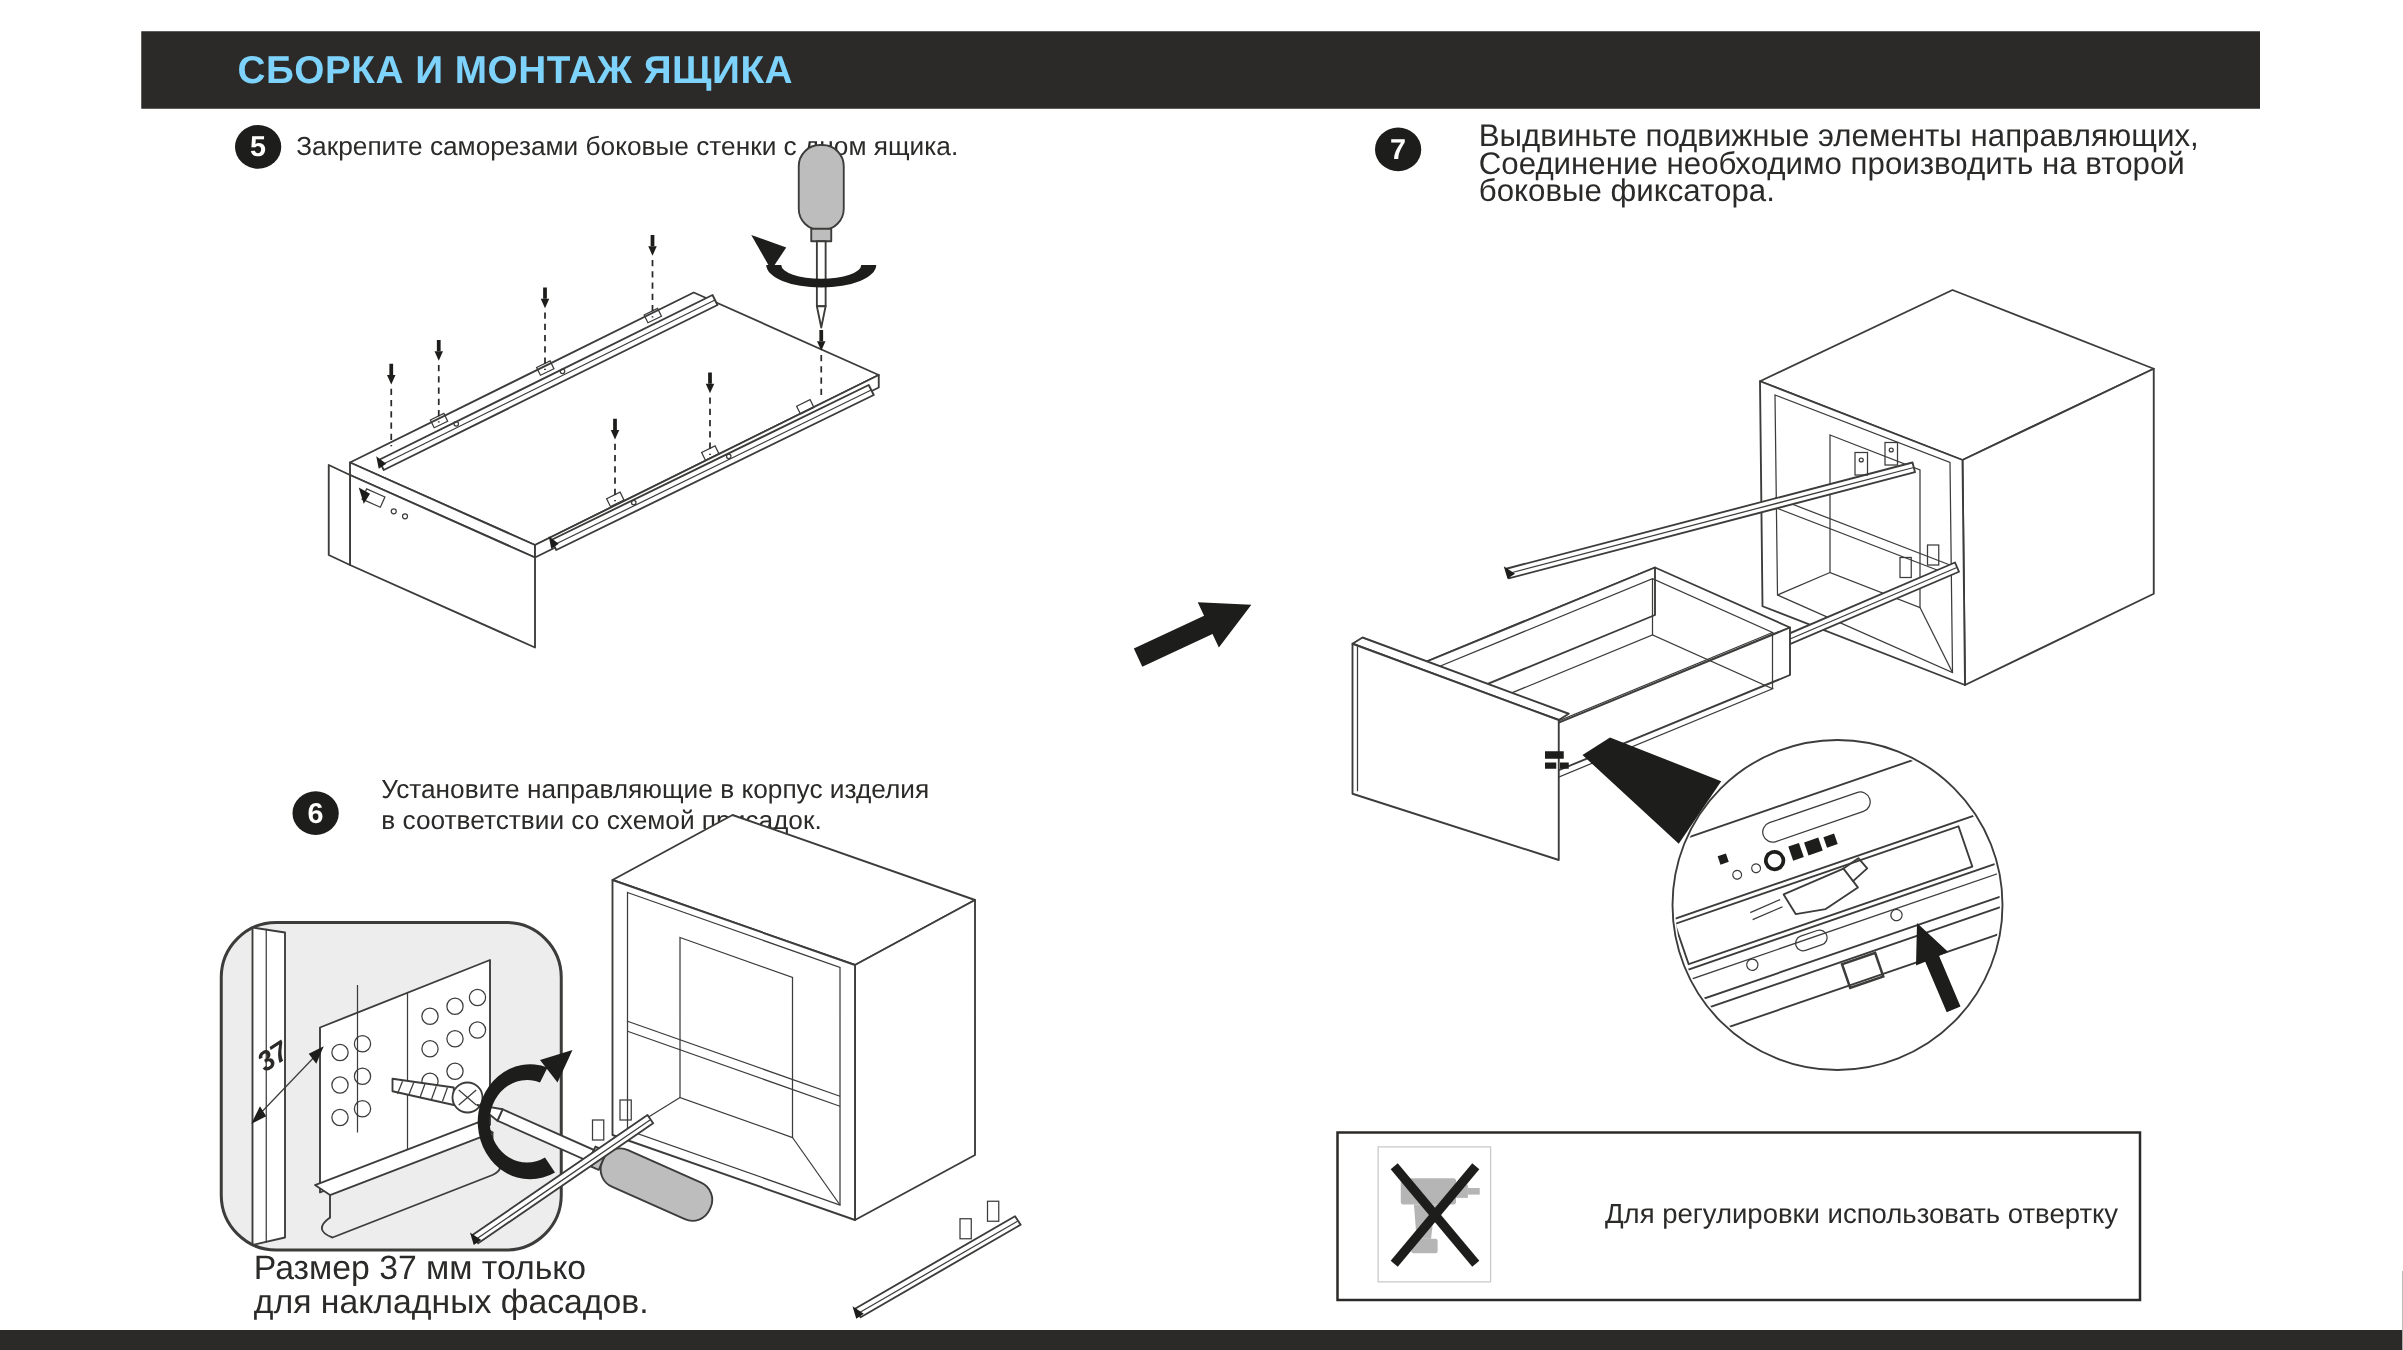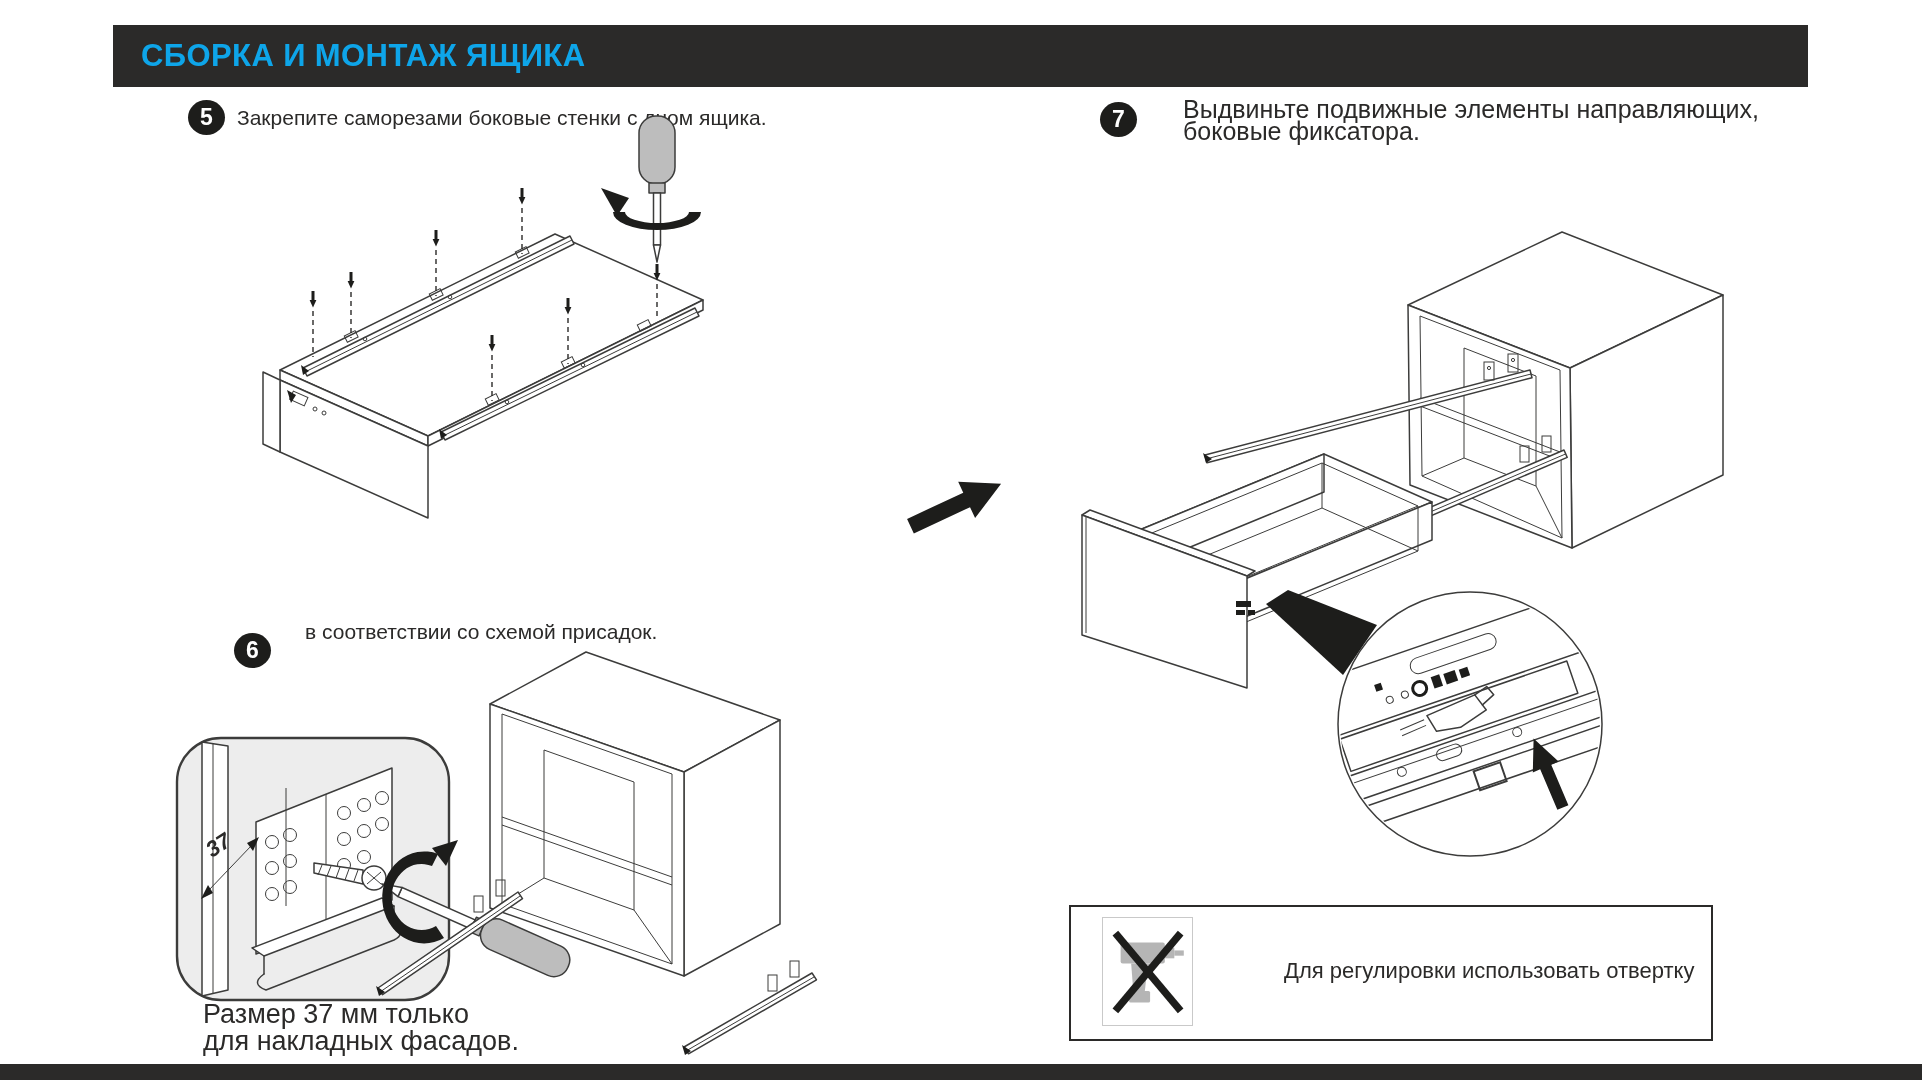--- a/index.html
+++ b/index.html
@@ -4,21 +4,21 @@
 <style>
   html,body{margin:0;padding:0;background:#888;}
   .page{
     position:relative;width:1922px;height:1080px;background:#ffffff;
     font-family:"Liberation Sans",sans-serif;color:#2b2a29;overflow:hidden;
   }
   .abs{position:absolute;}
   
   .top-bar{left:113px;top:25px;width:1695px;height:62px;background:#2b2a29;
     display:flex;align-items:center;}
-  .top-bar .title{padding-left:28px;color:#0ea5e9;font-size:31px;font-weight:700;letter-spacing:.4px;}
+  .top-bar .title{padding-left:77px;color:#7dd3fc;font-size:31px;font-weight:700;letter-spacing:.4px;}
   .bottom-bar{left:0;top:1064px;width:1922px;height:16px;background:#2b2a29;}
   
   .badge{width:37px;height:35px;border-radius:50%;background:#1d1d1b;color:#fff;
     display:flex;align-items:center;justify-content:center;font-size:23px;font-weight:700;}
   .step-text{font-size:21px;line-height:25px;}
   .step-text-7{font-size:25px;line-height:21.8px;}
   .caption{font-size:27px;line-height:27px;}
   
   svg{display:block;}
   .ln{stroke:#3c3c3b;stroke-width:1.5;fill:none;stroke-linejoin:round;stroke-linecap:round;}
@@ -115,20 +115,21 @@
       <polygon class="fw" points="428.5,133 435.5,133 432,150"></polygon>
       <g>
         <path class="blk" d="M388,100 A44,18 0 0 0 476,100 L464,100 A32,11 0 0 1 400,100 Z"></path>
         <polygon class="blk" points="392,104 376,76 404,86"></polygon>
       </g>
     </g>
   </svg>
 
   <div class="abs badge" style="left:234px;top:633px;">6</div>
   <div class="abs step-text" style="left:305px;top:619px;">
+    <div>Установите направляющие в корпус изделия</div>
     <div>в соответствии со схемой присадок.</div>
   </div>
 
   <svg class="abs" style="left:168px;top:642px;" width="668" height="424" viewBox="0 0 668 424">
 
     <g>
       <rect x="9" y="96" width="272" height="262" rx="44" fill="#ededed" stroke="#3c3c3b" stroke-width="2.4"></rect>
       <path class="fw" d="M34,100 L34,354 L60,348 L60,104 Z"></path>
       <line class="thin" x1="45" y1="101" x2="45" y2="352"></line>
 
@@ -219,20 +220,21 @@
   </svg>
 
   <div class="abs caption" style="left:203px;top:1001px;">
     <div>Размер 37 мм только</div>
     <div>для накладных фасадов.</div>
   </div>
 
   <div class="abs badge" style="left:1100px;top:102px;">7</div>
   <div class="abs step-text-7" style="left:1183px;top:99px;">
     <div>Выдвиньте подвижные элементы направляющих,</div>
+    <div>Соединение необходимо производить на второй</div>
     <div>боковые фиксатора.</div>
   </div>
 
   <svg class="abs" style="left:872px;top:186px;" width="852" height="700" viewBox="0 0 852 700">
 
     <g>
       <polygon class="fw" points="536,119 690,46 851,109 698,182"></polygon>
       <polygon class="fw" points="698,182 851,109 851,289 700,362"></polygon>
       <polygon class="fw" points="536,119 698,182 700,362 538,299"></polygon>
       <polygon class="thin" points="548,130 688,184 690,352 550,290" fill="none"></polygon>

